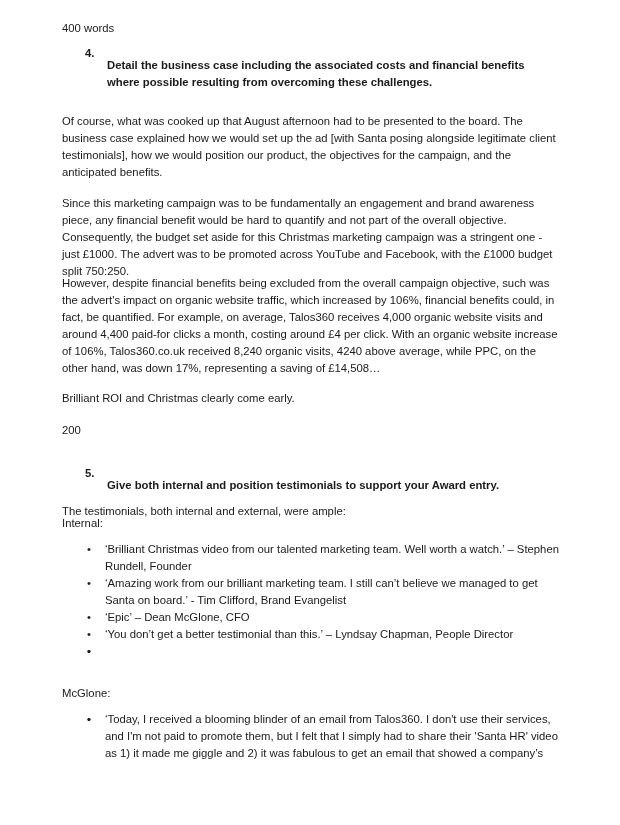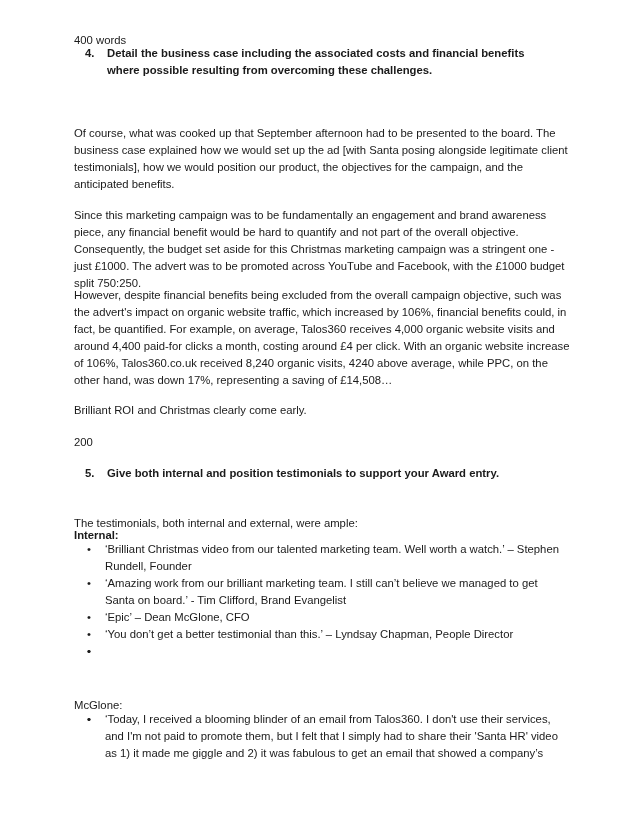--- a/index.html
+++ b/index.html
@@ -1,52 +1,52 @@
 <!DOCTYPE html>
 <html><head>
 <meta charset="utf-8">
 <style>
   html, body { margin: 0; padding: 0; background: #ffffff; }
   body { width: 620px; height: 825px; overflow: hidden; position: relative;
     font-family: "Liberation Sans", "DejaVu Sans", sans-serif; font-size: 11.3px; color: #1a1a1a; }
   .page { position: absolute; left: 62px; top: 0; width: 500px; }
-  .p { margin: 12px; line-height: 17px; }
+  .p { margin: 0; line-height: 17px; }
   .abs { position: absolute; left: 0; }
   .numbered { position: absolute; left: 23px; width: 470px; font-weight: bold; line-height: 17px; }
   .numbered .num { position: absolute; left: 0; top: 0; }
-  .numbered .txt { display: block; padding-left: 22px; }
+  .numbered .txt { display: block; padding-left: 22px; margin-top: 12px; }
   ul.bullets { list-style: none; margin: 0; padding: 0; position: absolute; left: 23px; width: 475px; }
   ul.bullets li { position: relative; padding-left: 20px; line-height: 17px; }
   ul.bullets li .dot { position: absolute; left: 2px; top: 0; }
 </style>
 </head>
 <body>
 
 <div class="page">
   <p class="p abs" style="top:20px;">400 words</p>
 
   <div class="numbered" style="top:45px;">
     <span class="num">4.</span>
     <span class="txt">Detail the business case including the associated costs and financial benefits where possible resulting from overcoming these challenges.</span>
   </div>
 
-  <p class="p abs" style="top:113px; width:500px;">Of course, what was cooked up that September afternoon had to be presented to the board. The business case explained how we would set up the ad [with Santa posing alongside legitimate client testimonials], how we would position our product, the objectives for the campaign, and the anticipated benefits.</p>
+  <p class="p abs" style="top:113px; width:500px;">Of course, what was cooked up that August afternoon had to be presented to the board. The business case explained how we would set up the ad [with Santa posing alongside legitimate client testimonials], how we would position our product, the objectives for the campaign, and the anticipated benefits.</p>
   <p class="p abs" style="top:195px; width:500px;">Since this marketing campaign was to be fundamentally an engagement and brand awareness piece, any financial benefit would be hard to quantify and not part of the overall objective. Consequently, the budget set aside for this Christmas marketing campaign was a stringent one - just £1000. The advert was to be promoted across YouTube and Facebook, with the £1000 budget split 750:250.</p>
   <p class="p abs" style="top:275px; width:500px;">However, despite financial benefits being excluded from the overall campaign objective, such was the advert's impact on organic website traffic, which increased by 106%, financial benefits could, in fact, be quantified. For example, on average, Talos360 receives 4,000 organic website visits and around 4,400 paid-for clicks a month, costing around £4 per click. With an organic website increase of 106%, Talos360.co.uk received 8,240 organic visits, 4240 above average, while PPC, on the other hand, was down 17%, representing a saving of £14,508…</p>
   <p class="p abs" style="top:390px; width:500px;">Brilliant ROI and Christmas clearly come early.</p>
 
   <p class="p abs" style="top:422px;text-align:center;">200</p>
 
   <div class="numbered" style="top:465px;">
     <span class="num">5.</span>
     <span class="txt">Give both internal and position testimonials to support your Award entry.</span>
   </div>
 
   <p class="p abs" style="top:503px; width:500px;">The testimonials, both internal and external, were ample:</p>
-  <p class="p abs" style="top:515px;font-weight:bold;">Internal:</p>
+  <p class="p abs" style="top:515px;">Internal:</p>
 
   <ul class="bullets" style="top:541px;">
     <li><span class="dot">•</span><span>‘Brilliant Christmas video from our talented marketing team. Well worth a watch.’ – Stephen Rundell, Founder</span></li>
     <li><span class="dot">•</span><span>‘Amazing work from our brilliant marketing team. I still can’t believe we managed to get Santa on board.’ - Tim Clifford, Brand Evangelist</span></li>
     <li><span class="dot">•</span><span>‘Epic’ – Dean McGlone, CFO</span></li>
     <li><span class="dot">•</span><span>‘You don’t get a better testimonial than this.’ – Lyndsay Chapman, People Director</span></li>
     <li><span class="dot">•</span></li>
     <li><span class="dot">•</span></li>
   </ul>
 

